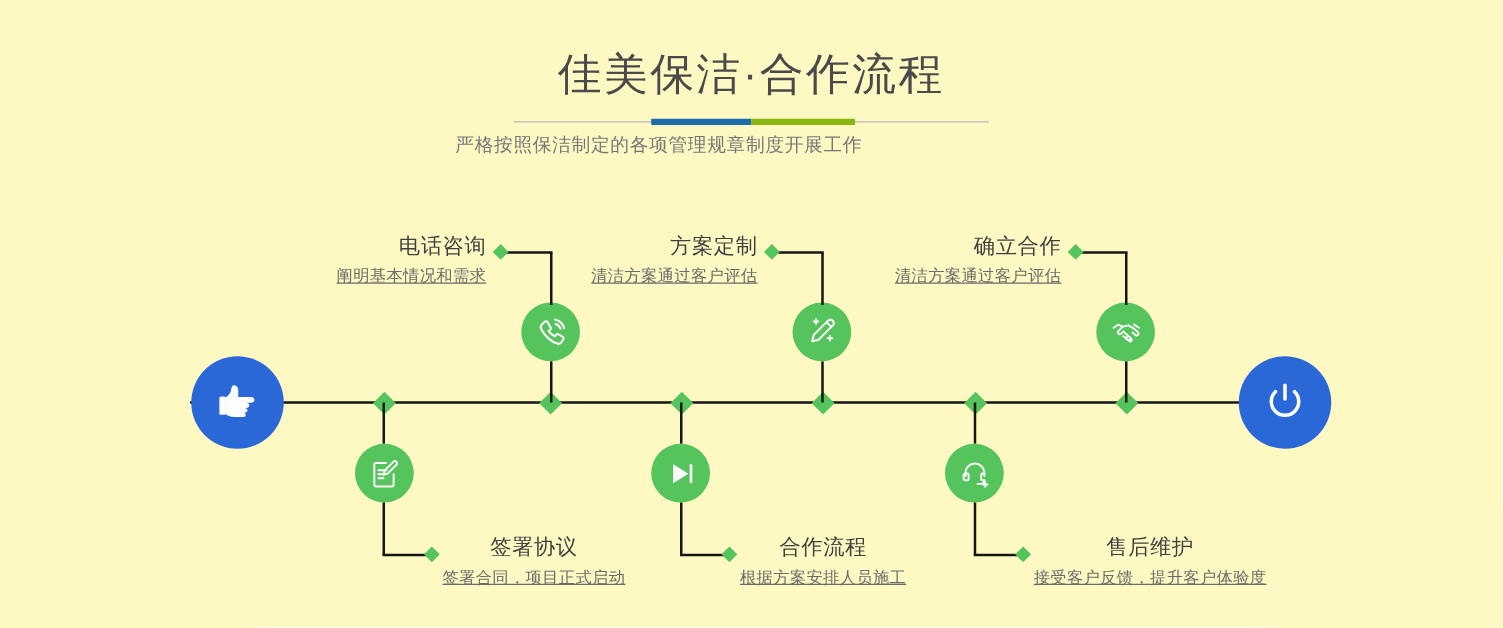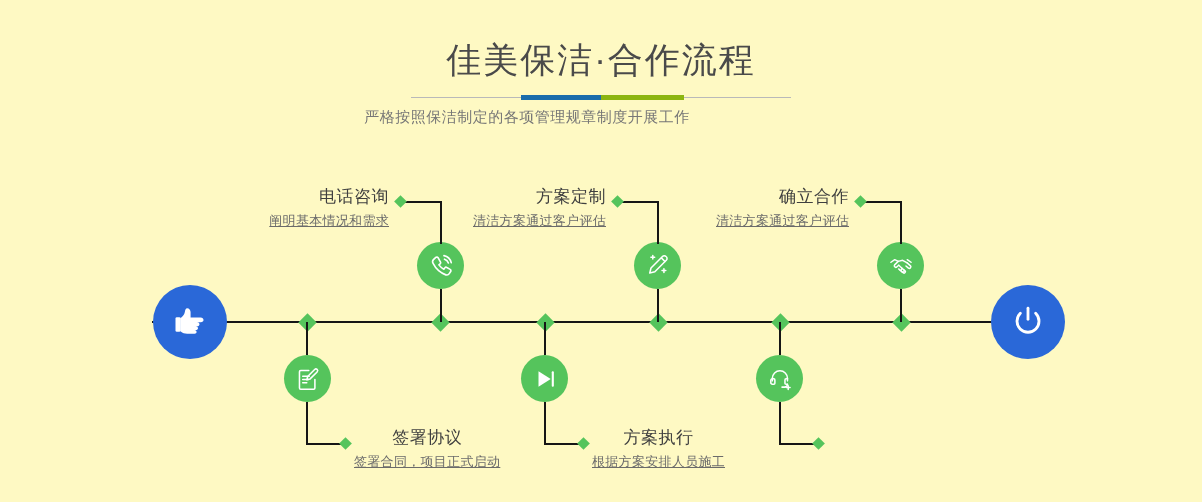--- a/index.html
+++ b/index.html
@@ -266,21 +266,21 @@
         <svg width="26" height="26" viewBox="0 0 32 32" fill="#ffffff">
           <path d="M8 6.6 23 16 8 25.4z"></path>
           <rect x="24.3" y="6.6" width="2.6" height="18.8" rx="1.1"></rect>
         </svg>
       </span>
     </div>
     <div class="elbow-v" style="left:544px; top:402px; height:42px;"></div>
     <div class="elbow-h" style="left:544px; top:443px; width:38px;"></div>
     <div class="label-diamond" style="left:579px; top:439px;"></div>
     <div class="node-label align-left" style="left:592px; top:427px;">
-      <div class="lbl-title">方案执行</div>
+      <div class="lbl-title">合作流程</div>
       <div class="lbl-sub">根据方案安排人员施工</div>
     </div>
 
     <div class="axis-diamond" style="left:652px;"></div>
     <div class="stem" style="left:657px; top:289px; height:33px;"></div>
     <div class="node-circle" style="left:634px; top:242px;">
       <span>
         <svg width="26" height="26" viewBox="0 0 32 32" fill="none" stroke="#ffffff" stroke-width="1.9" stroke-linecap="round" stroke-linejoin="round">
           <path d="M25.9 4.3a3.1 3.1 0 0 0-4.4 0L7.4 18.4l-1.6 6.3 6.3-1.6L26.2 9a3.1 3.1 0 0 0-.3-4.7z"></path>
           <path d="M20.4 6.3 24.6 10.5"></path>
@@ -306,20 +306,24 @@
           <path d="M6.6 15.8h1.8a1.3 1.3 0 0 1 1.3 1.3v4a1.3 1.3 0 0 1-1.3 1.3H6.6A1.9 1.9 0 0 1 4.7 20.5v-2.8a1.9 1.9 0 0 1 1.9-1.9z"></path>
           <path d="M25.2 15.8h-1.8a1.3 1.3 0 0 0-1.3 1.3v4a1.3 1.3 0 0 0 1.3 1.3h1.8"></path>
           <path d="M25.2 22.4a3.6 3.6 0 0 1-3.6 3.6h-3.1"></path>
           <path d="M23.8 26.5h4.6M26.1 24.2v4.6"></path>
         </svg>
       </span>
     </div>
     <div class="elbow-v" style="left:779px; top:402px; height:42px;"></div>
     <div class="elbow-h" style="left:779px; top:443px; width:38px;"></div>
     <div class="label-diamond" style="left:814px; top:439px;"></div>
+    <div class="node-label align-left" style="left:827px; top:427px;">
+      <div class="lbl-title">售后维护</div>
+      <div class="lbl-sub">接受客户反馈，提升客户体验度</div>
+    </div>
 
     <div class="axis-diamond" style="left:895px;"></div>
     <div class="stem" style="left:900px; top:289px; height:33px;"></div>
     <div class="node-circle" style="left:877px; top:242px;">
       <span>
         <svg width="26" height="26" viewBox="0 0 32 32" fill="none" stroke="#ffffff" stroke-width="1.8" stroke-linecap="round" stroke-linejoin="round">
           <path d="M3.6 11.4 8.3 8.2l4.3 2.1 5.4-1.3 5.6 3.2"></path>
           <path d="M28.4 11.4 23.7 8.2"></path>
           <path d="M12.6 10.3 8.1 14.6a1.9 1.9 0 0 0 2.6 2.7l2.5-2.2"></path>
           <path d="M13.2 15.1l3.4 3a1.7 1.7 0 0 1-2.2 2.6l-1.3-1.1"></path>

